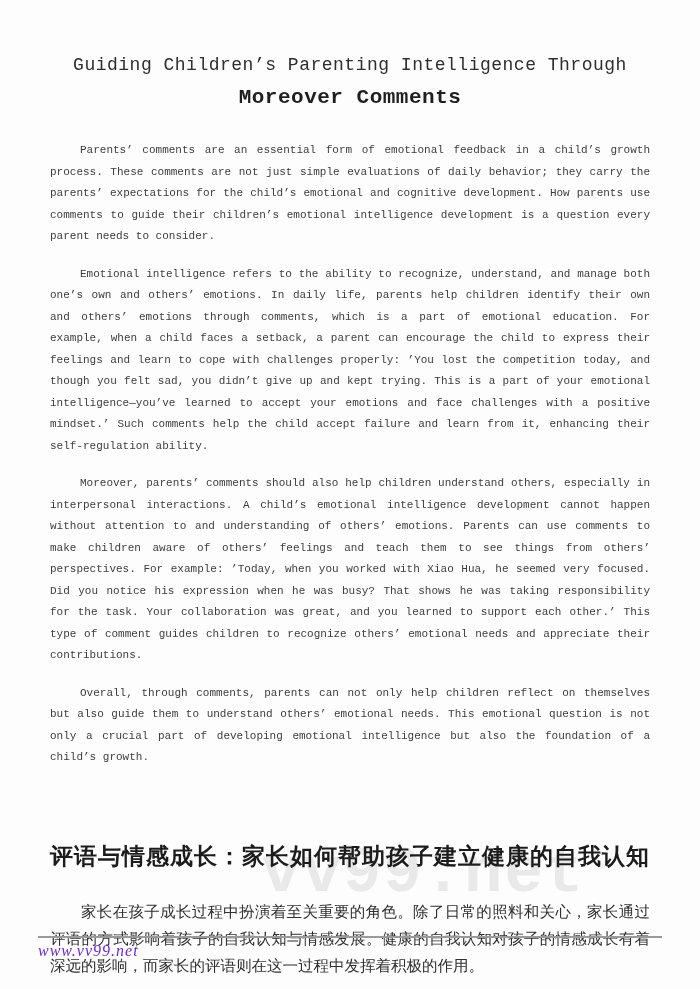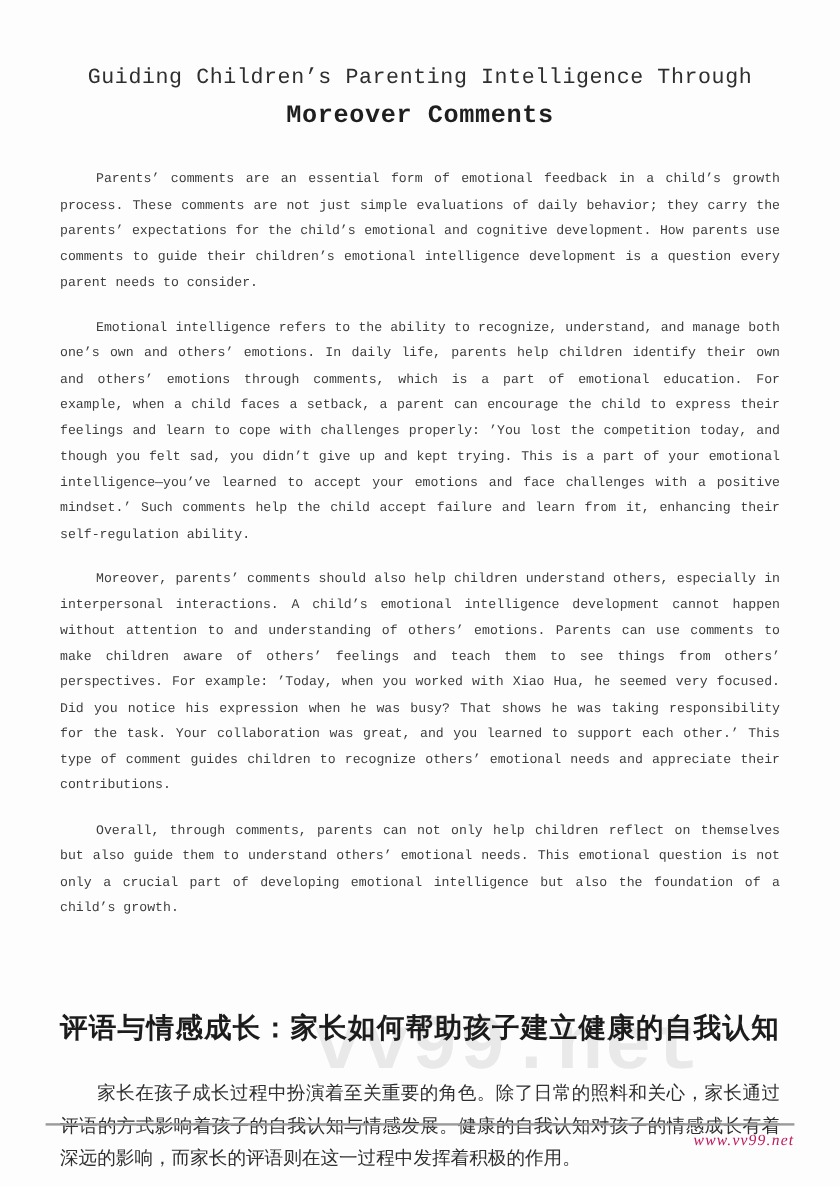--- a/index.html
+++ b/index.html
@@ -85,25 +85,25 @@
     left: 38px;
     right: 38px;
     top: 936px;
   }
   .footer-divider {
     border-top: 2px solid #9a9a9a;
     height: 0;
   }
   .footer-url {
     margin-top: 4px;
-    text-align: right;
+    text-align: left;
     font-family: "Liberation Serif", "DejaVu Serif", serif;
     font-style: italic;
-    font-size: 13px;
-    color: #be185d;
+    font-size: 16px;
+    color: #6d28d9;
     letter-spacing: 1px;
   }
 </style>
 </head>
 <body>
 
 <div class="page">
 
   <div class="watermark">vv99.net</div>
 

